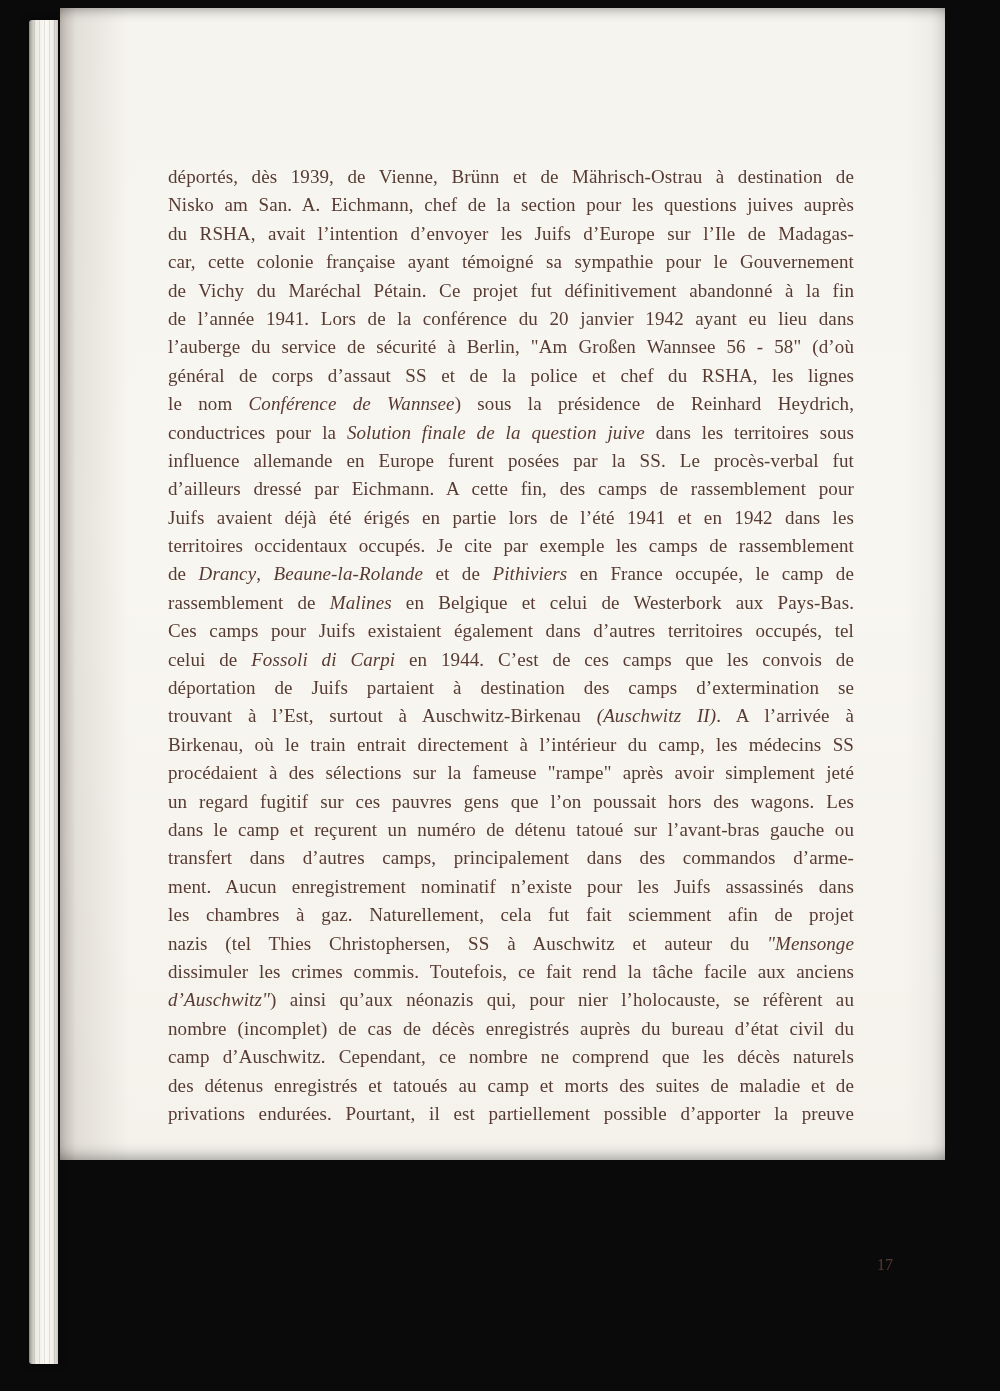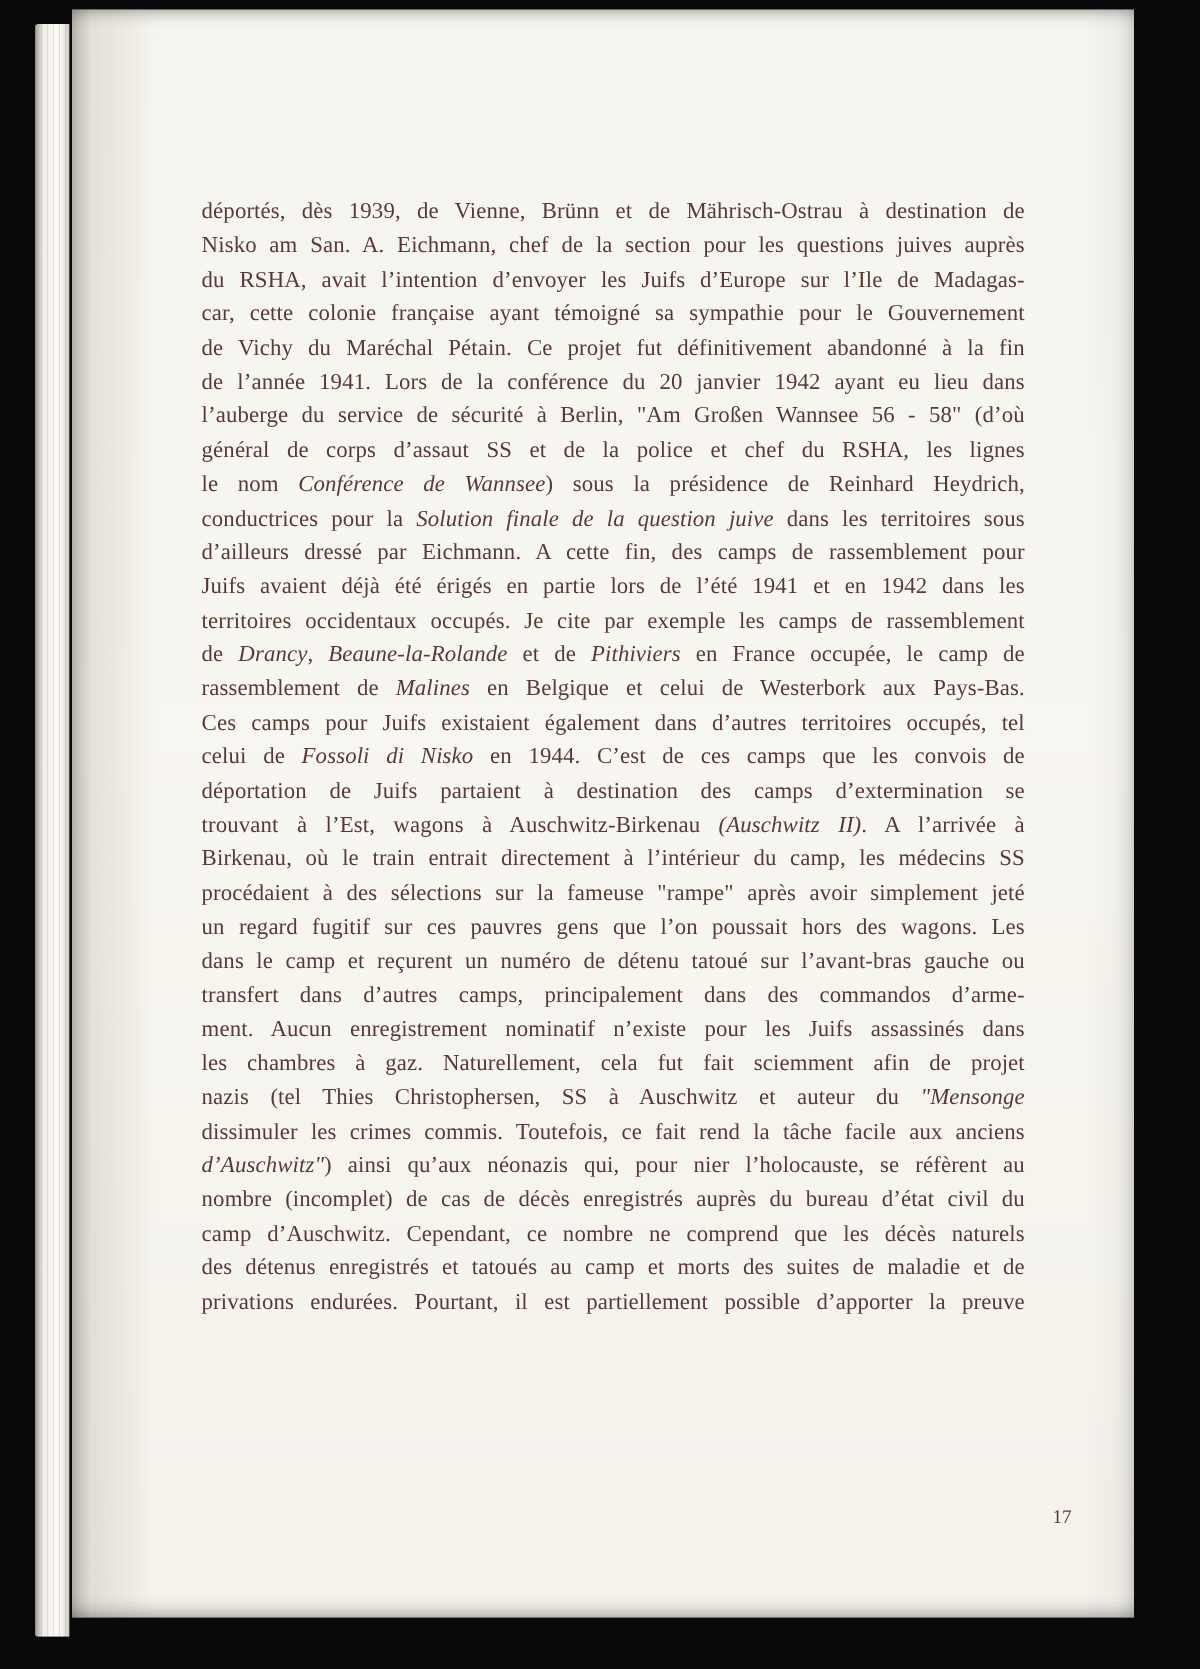--- a/index.html
+++ b/index.html
@@ -29,21 +29,21 @@
       linear-gradient(90deg, #9a978f 0%, #eceae3 22%, #fbfaf6 55%, #f3f1ea 80%, #c9c6be 100%);
     border-radius: 3px 0 0 3px;
     box-shadow: 0 0 6px rgba(0,0,0,0.6);
   }
   
   .page {
     position: absolute;
     left: 60px;
     top: 8px;
     width: 885px;
-    height: 1340px;
+    height: 1152px;
     background:
       linear-gradient(90deg, rgba(55,38,28,0.30) 0px, rgba(55,38,28,0.10) 16px, rgba(0,0,0,0) 70px),
       linear-gradient(270deg, rgba(0,0,0,0.12) 0px, rgba(0,0,0,0.03) 14px, rgba(0,0,0,0) 40px),
       linear-gradient(180deg, #f6f4ee 0%, #f8f6f0 45%, #f4f2eb 100%);
     box-shadow:
       inset 0 10px 14px -10px rgba(0,0,0,0.45),
       inset 0 -14px 16px -12px rgba(0,0,0,0.40);
   }
   .text-block {
     position: absolute;
@@ -83,29 +83,30 @@
         <div class="text-line"><span>déportés, dès 1939, de Vienne, Brünn et de Mährisch-Ostrau à destination de</span></div>
         <div class="text-line"><span>Nisko am San. A. Eichmann, chef de la section pour les questions juives auprès</span></div>
         <div class="text-line"><span>du RSHA, avait l’intention d’envoyer les Juifs d’Europe sur l’Ile de Madagas-</span></div>
         <div class="text-line"><span>car, cette colonie française ayant témoigné sa sympathie pour le Gouvernement</span></div>
         <div class="text-line"><span>de Vichy du Maréchal Pétain. Ce projet fut définitivement abandonné à la fin</span></div>
         <div class="text-line"><span>de l’année 1941. Lors de la conférence du 20 janvier 1942 ayant eu lieu dans</span></div>
         <div class="text-line"><span>l’auberge du service de sécurité à Berlin, "Am Großen Wannsee 56 - 58" (d’où</span></div>
         <div class="text-line"><span>général de corps d’assaut SS et de la police et chef du RSHA, les lignes</span></div>
         <div class="text-line"><span>le nom </span><i>Conférence de Wannsee</i><span>) sous la présidence de Reinhard Heydrich,</span></div>
         <div class="text-line"><span>conductrices pour la </span><i>Solution finale de la question juive</i><span> dans les territoires sous</span></div>
+        <div class="text-line"><span>influence allemande en Europe furent posées par la SS. Le procès-verbal fut</span></div>
         <div class="text-line"><span>d’ailleurs dressé par Eichmann. A cette fin, des camps de rassemblement pour</span></div>
         <div class="text-line"><span>Juifs avaient déjà été érigés en partie lors de l’été 1941 et en 1942 dans les</span></div>
         <div class="text-line"><span>territoires occidentaux occupés. Je cite par exemple les camps de rassemblement</span></div>
         <div class="text-line"><span>de </span><i>Drancy</i><span>, </span><i>Beaune-la-Rolande</i><span> et de </span><i>Pithiviers</i><span> en France occupée, le camp de</span></div>
         <div class="text-line"><span>rassemblement de </span><i>Malines</i><span> en Belgique et celui de Westerbork aux Pays-Bas.</span></div>
         <div class="text-line"><span>Ces camps pour Juifs existaient également dans d’autres territoires occupés, tel</span></div>
-        <div class="text-line"><span>celui de </span><i>Fossoli di Nisko</i><span> en 1944. C’est de ces camps que les convois de</span></div>
+        <div class="text-line"><span>celui de </span><i>Fossoli di Carpi</i><span> en 1944. C’est de ces camps que les convois de</span></div>
         <div class="text-line"><span>déportation de Juifs partaient à destination des camps d’extermination se</span></div>
-        <div class="text-line"><span>trouvant à l’Est, wagons à Auschwitz-Birkenau </span><i>(Auschwitz II)</i><span>. A l’arrivée à</span></div>
+        <div class="text-line"><span>trouvant à l’Est, surtout à Auschwitz-Birkenau </span><i>(Auschwitz II)</i><span>. A l’arrivée à</span></div>
         <div class="text-line"><span>Birkenau, où le train entrait directement à l’intérieur du camp, les médecins SS</span></div>
         <div class="text-line"><span>procédaient à des sélections sur la fameuse "rampe" après avoir simplement jeté</span></div>
         <div class="text-line"><span>un regard fugitif sur ces pauvres gens que l’on poussait hors des wagons. Les</span></div>
         <div class="text-line"><span>dans le camp et reçurent un numéro de détenu tatoué sur l’avant-bras gauche ou</span></div>
         <div class="text-line"><span>transfert dans d’autres camps, principalement dans des commandos d’arme-</span></div>
         <div class="text-line"><span>ment. Aucun enregistrement nominatif n’existe pour les Juifs assassinés dans</span></div>
         <div class="text-line"><span>les chambres à gaz. Naturellement, cela fut fait sciemment afin de projet</span></div>
         <div class="text-line"><span>nazis (tel Thies Christophersen, SS à Auschwitz et auteur du </span><i>"Mensonge</i></div>
         <div class="text-line"><span>dissimuler les crimes commis. Toutefois, ce fait rend la tâche facile aux anciens</span></div>
         <div class="text-line"><i>d’Auschwitz"</i><span>) ainsi qu’aux néonazis qui, pour nier l’holocauste, se réfèrent au</span></div>

